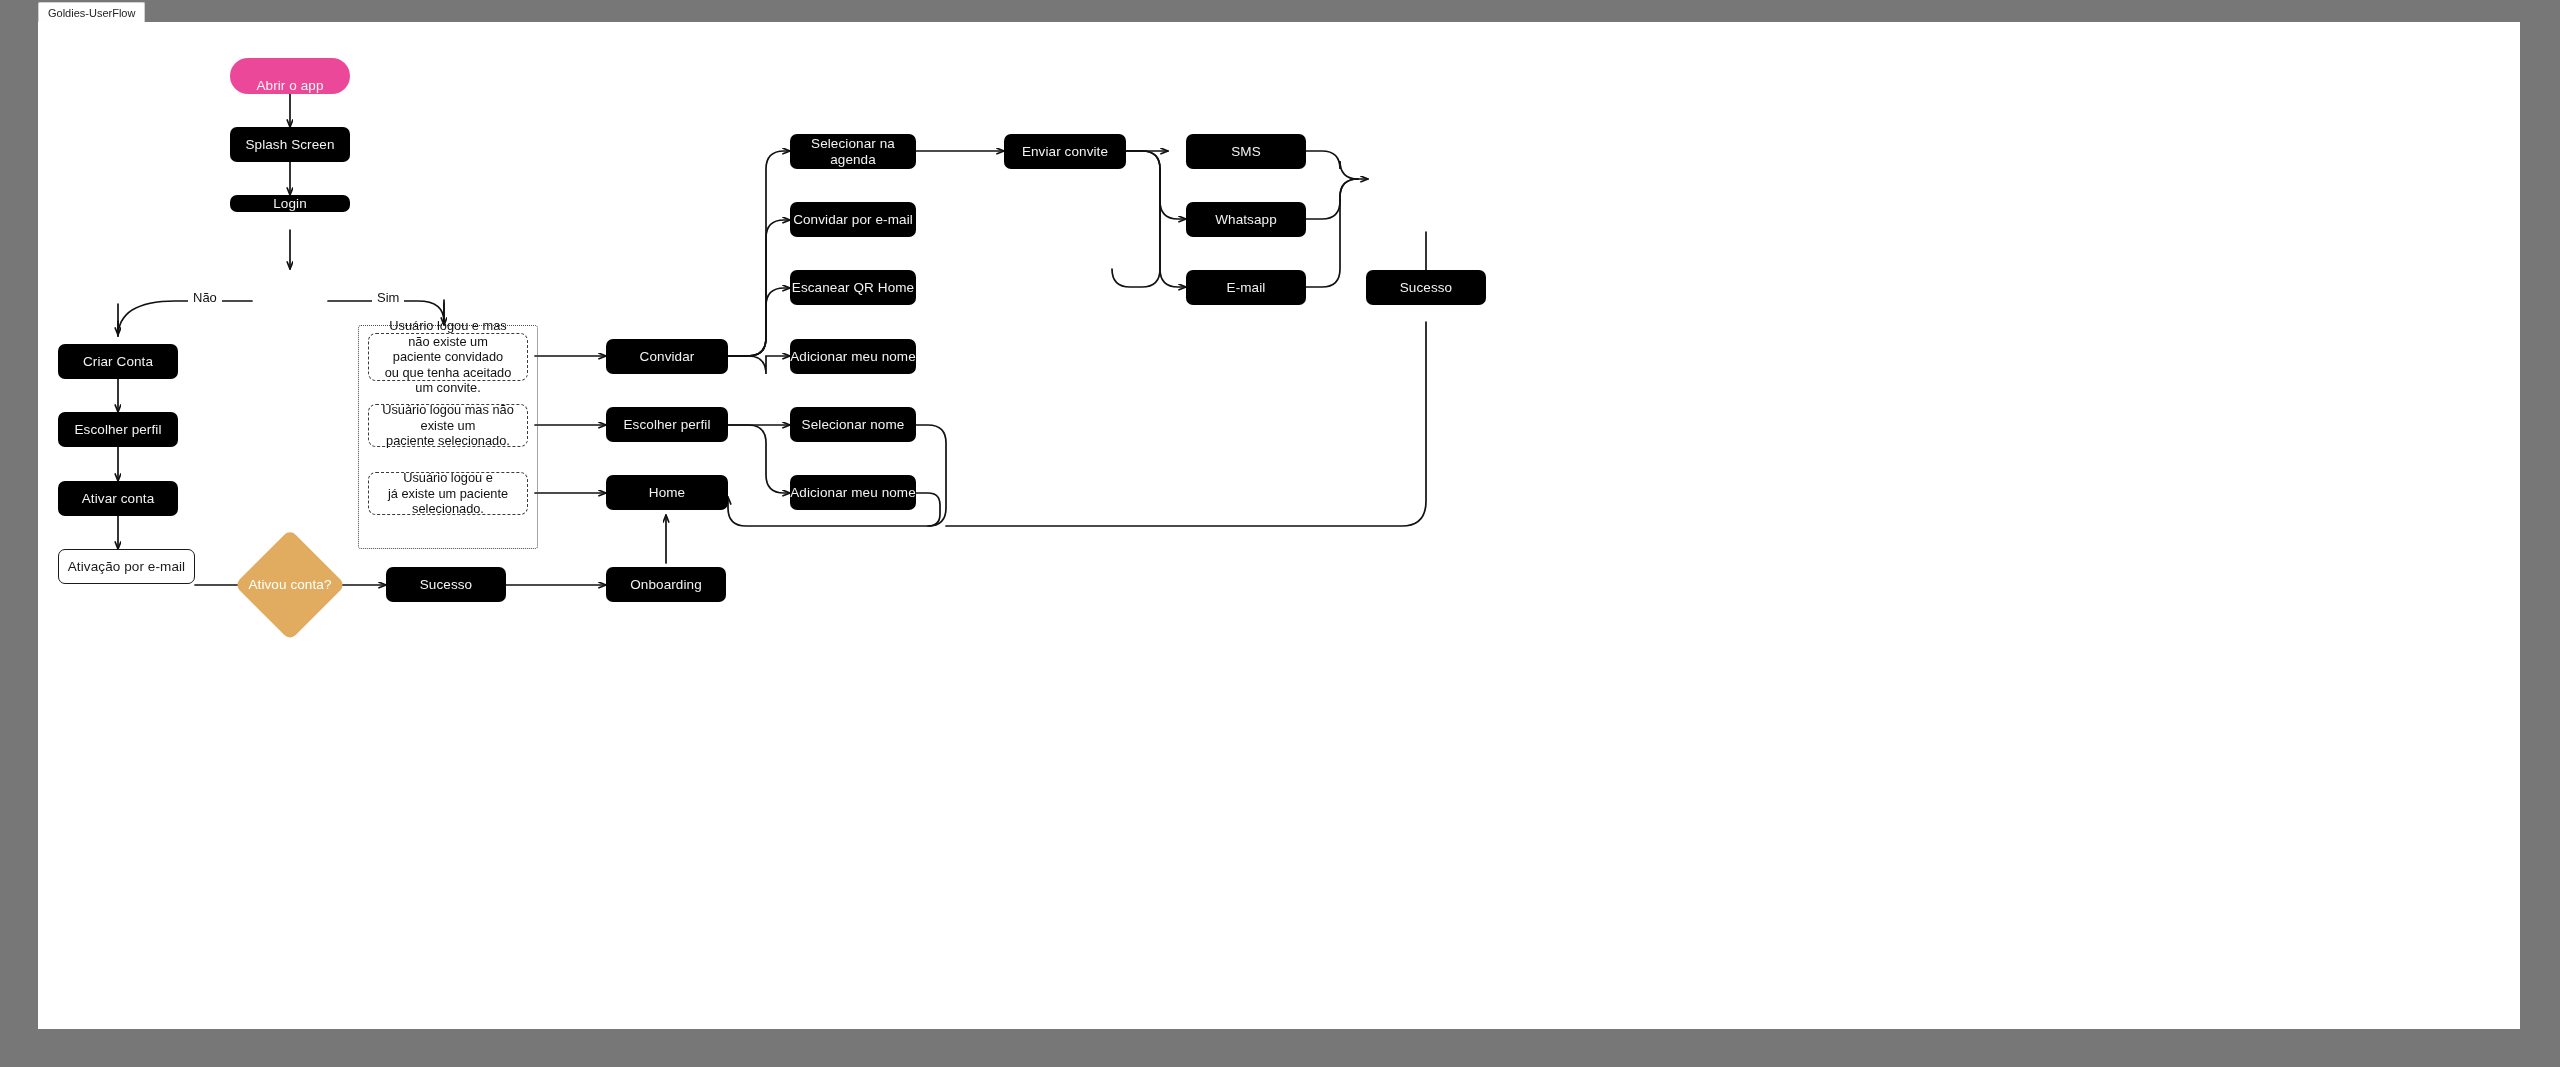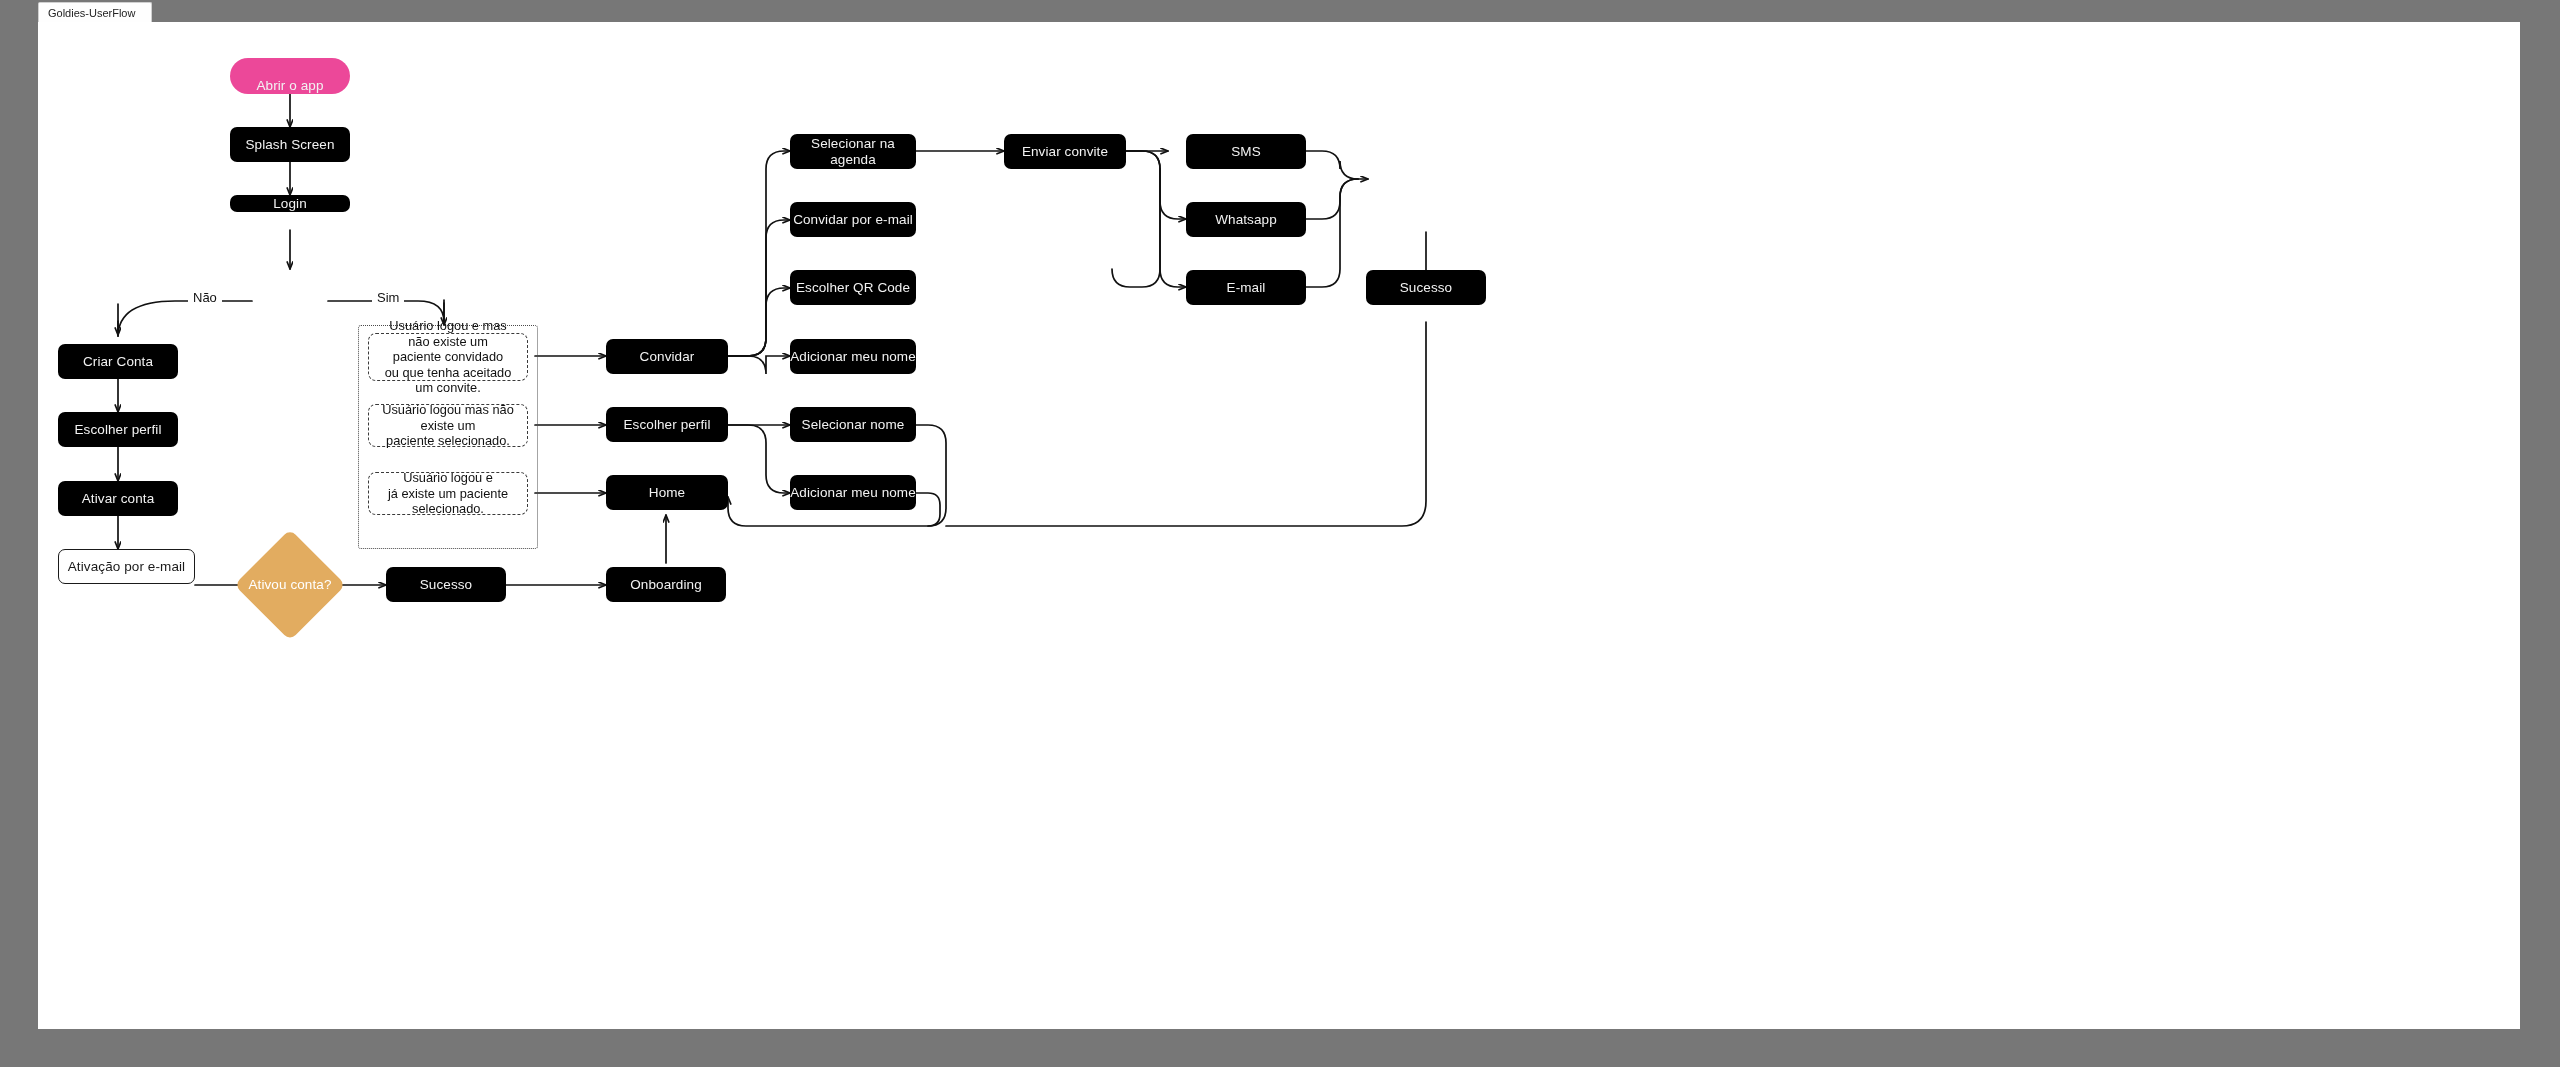--- a/index.html
+++ b/index.html
@@ -26,21 +26,21 @@
     height: 20px;
   }
   .tab {
     display: inline-block;
     background: #fefefe;
     border: 1px solid #d0d0d0;
     border-bottom: none;
     border-radius: 2px 2px 0 0;
     font-size: 11px;
     color: #222;
-    padding: 4px 16px 3px 9px;
+    padding: 4px 9px 3px 9px;
     line-height: 13px;
     white-space: nowrap;
     box-sizing: border-box;
   }
   
   #canvas {
     position: absolute;
     left: 38px;
     top: 22px;
     width: 2482px;
@@ -298,21 +298,21 @@
 
     <div class="node dark" style="left:752px;top:112px;width:126px;height:35px;">
       <span class="label">Selecionar na agenda</span>
     </div>
 
     <div class="node dark" style="left:752px;top:180px;width:126px;height:35px;">
       <span class="label">Convidar por e-mail</span>
     </div>
 
     <div class="node dark" style="left:752px;top:248px;width:126px;height:35px;">
-      <span class="label">Escolher QR Code</span>
+      <span class="label">Escanear QR Home</span>
     </div>
 
     <div class="node dark" style="left:752px;top:317px;width:126px;height:35px;">
       <span class="label">Adicionar meu nome</span>
     </div>
 
     <div class="node dark" style="left:752px;top:385px;width:126px;height:35px;">
       <span class="label">Selecionar nome</span>
     </div>
 

